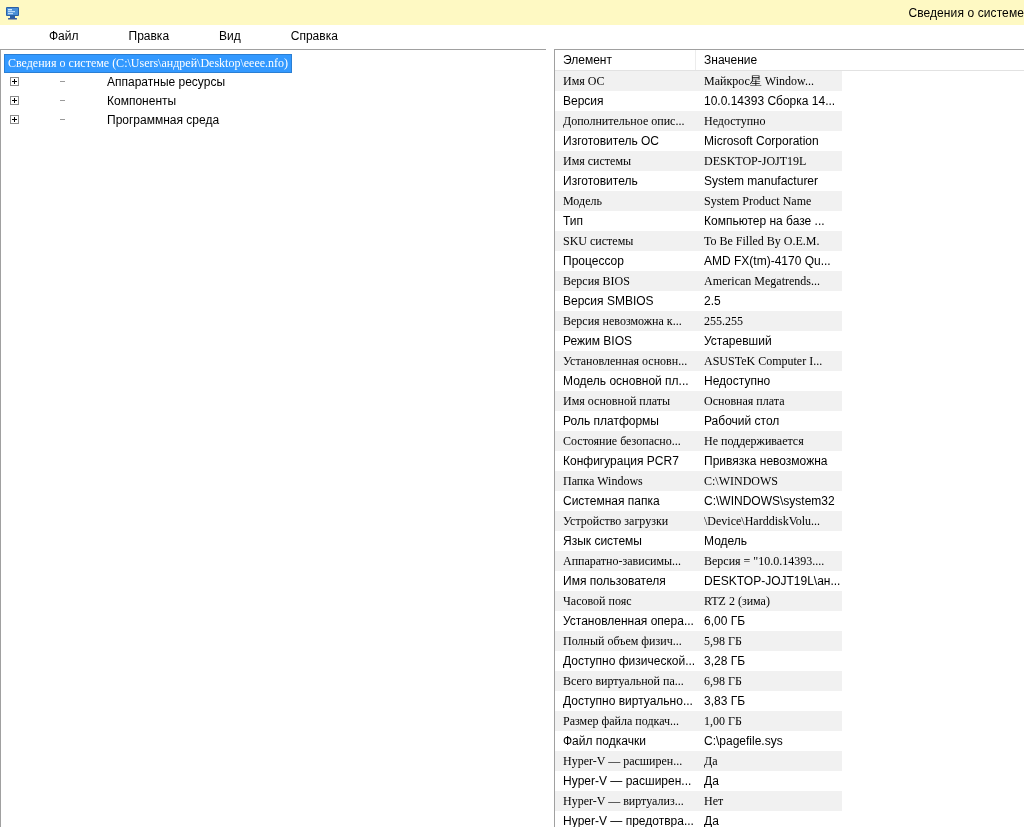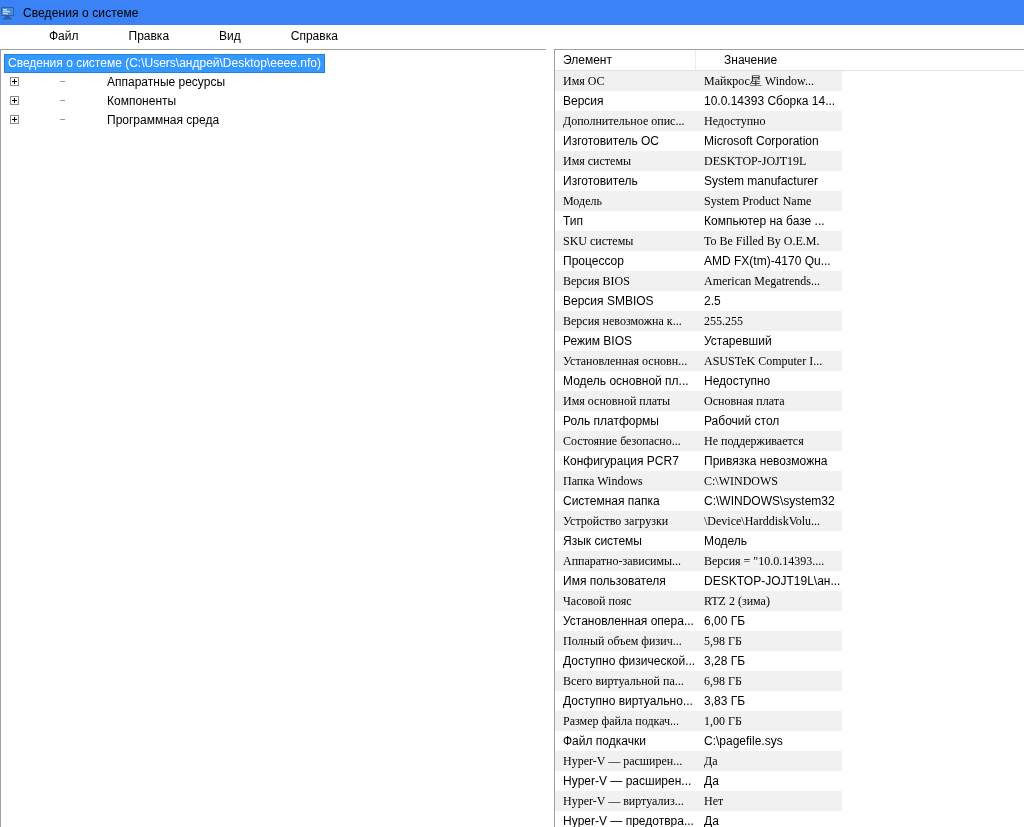--- a/index.html
+++ b/index.html
@@ -24,24 +24,26 @@
     height: 827px;
     position: relative;
     background: #ffffff;
     display: flex;
     flex-direction: column;
   }
 
   #titlebar {
     height: 25px;
     min-height: 25px;
-    background: #3b82f6;
+    background: #fef9c3;
     display: flex;
     align-items: center;
-    box-sizing: border-box;
+    padding-left: 5px;
+    box-sizing: border-box;
+    justify-content: space-between;
   }
   #titlebar-icon {
     width: 16px;
     height: 16px;
     margin-right: 7px;
     flex: 0 0 auto;
     position: relative;
   }
   #titlebar-title {
     font-size: 12px;
@@ -90,20 +92,21 @@
     border-bottom: 1px solid #d8d8d8;
     box-sizing: border-box;
     overflow: hidden;
     position: relative;
   }
   #tree-root-row {
     height: 18px;
     display: flex;
     align-items: center;
     margin: 4px 0 0 3px;
+    font-family: Liberation Serif, serif;
   }
   #tree-root-label {
     background: #3399ff;
     color: #ffffff;
     padding: 1px 3px 2px 3px;
     font-size: 12px;
     white-space: nowrap;
     border: 1px solid #2a7fd4;
     line-height: 14px;
   }
@@ -176,21 +179,20 @@
     box-sizing: border-box;
     overflow: hidden;
     position: relative;
   }
   #list-header {
     height: 21px;
     display: flex;
     background: #ffffff;
     border-bottom: 1px solid #e2e2e2;
     box-sizing: border-box;
-    gap: 20px;
   }
   .hdr-cell {
     font-size: 12px;
     color: #000000;
     padding: 3px 0 0 8px;
     box-sizing: border-box;
     white-space: nowrap;
     overflow: hidden;
     cursor: default;
   }

